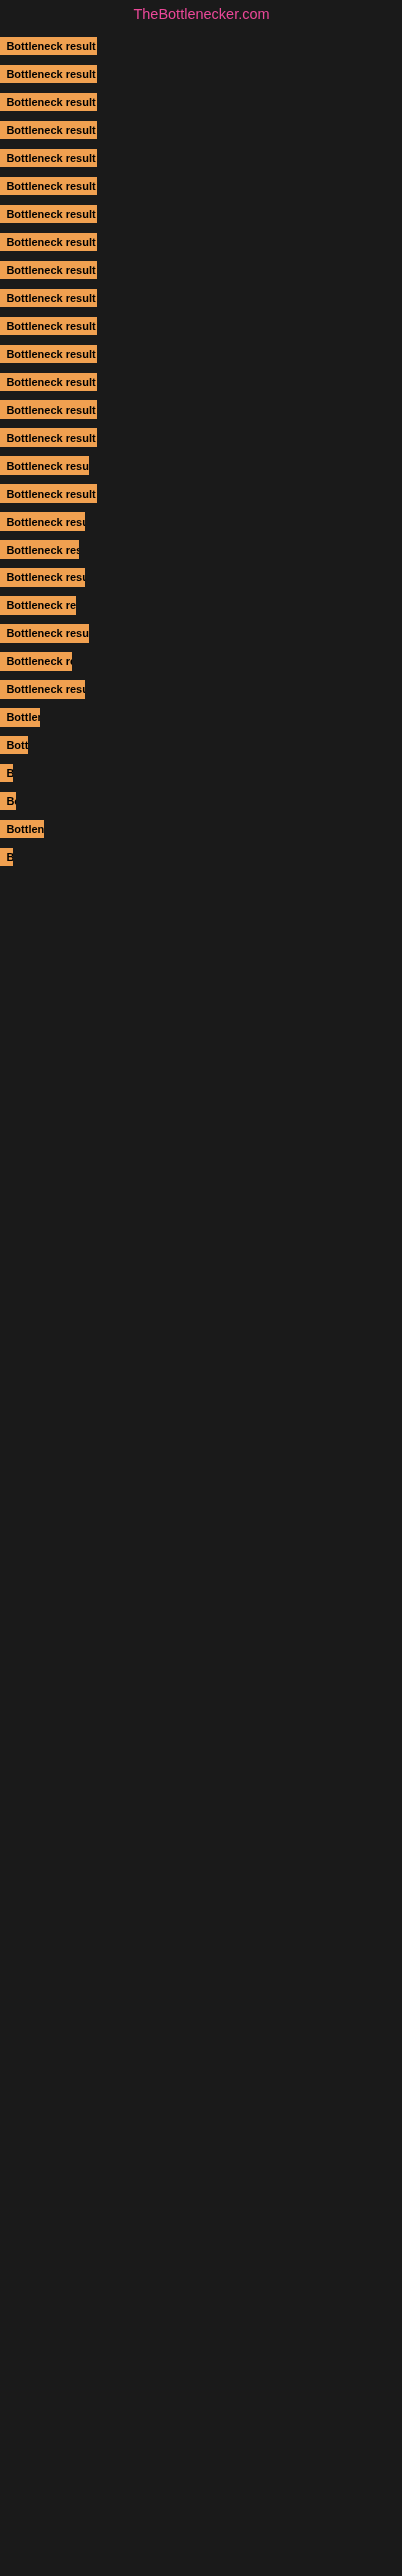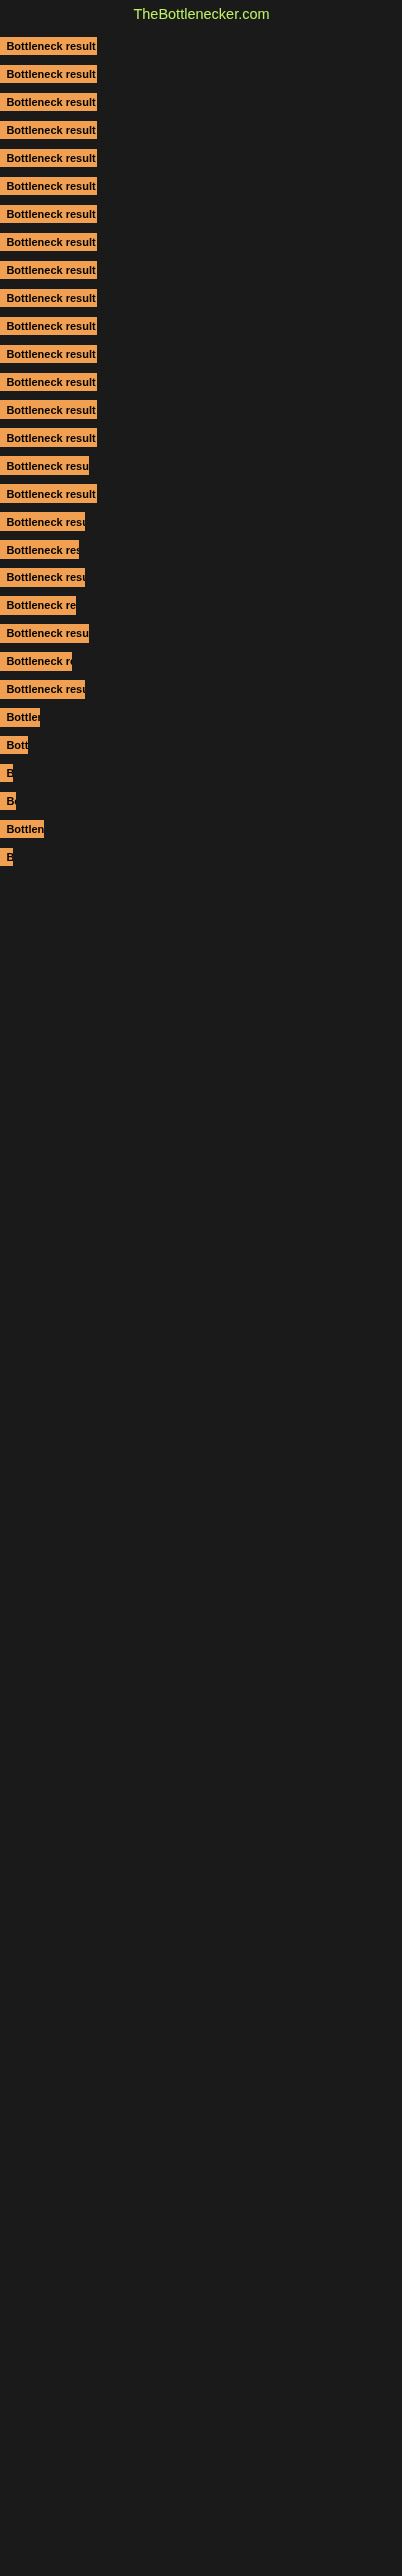--- a/index.html
+++ b/index.html
@@ -9,21 +9,21 @@
     }
     body {
       width: 403px;
       min-height: 2576px;
       background-color: #1a1a1a;
       font-family: Arial, sans-serif;
       position: relative;
     }
     .site-title {
       text-align: center;
-      color: #bef264;
+      color: #ec4899;
       font-size: 14.5px;
       padding: 6.4px 0 9.7px 0;
       font-weight: normal;
     }
     .bottleneck-row {
       display: flex;
       align-items: center;
       margin-bottom: 0px;
       padding: 4.8px 0 4.8px 0;
       position: relative;

